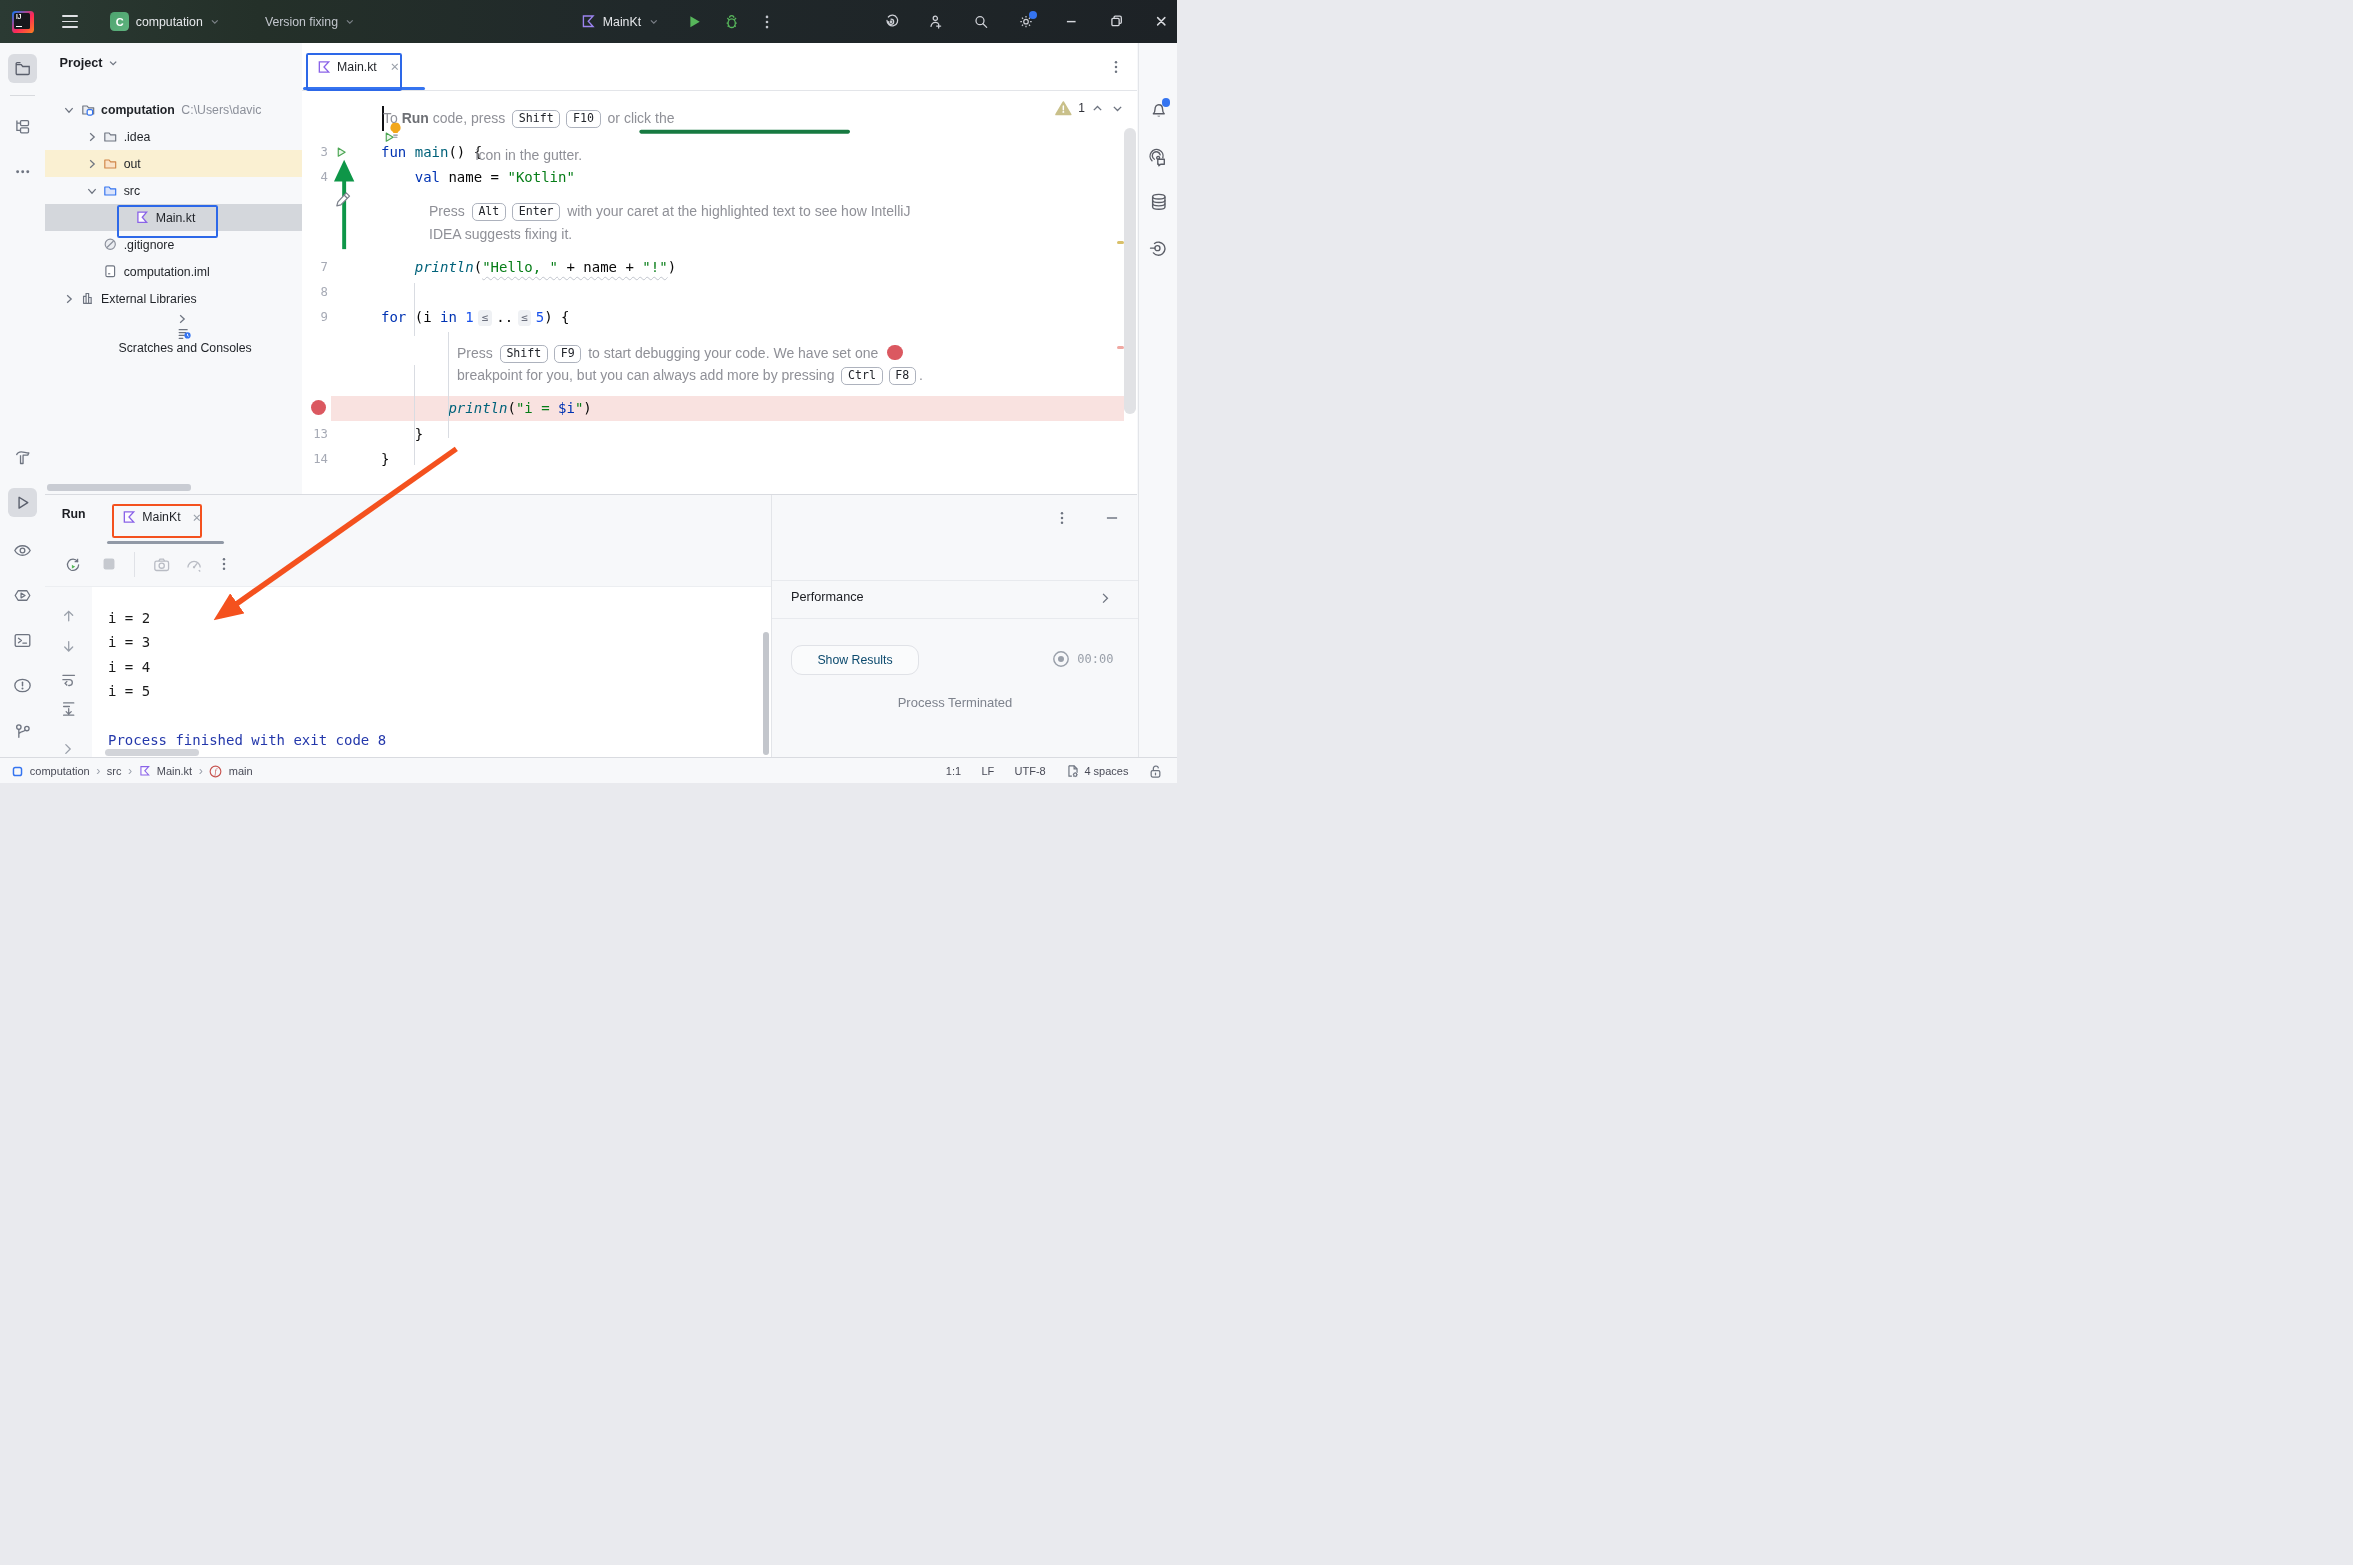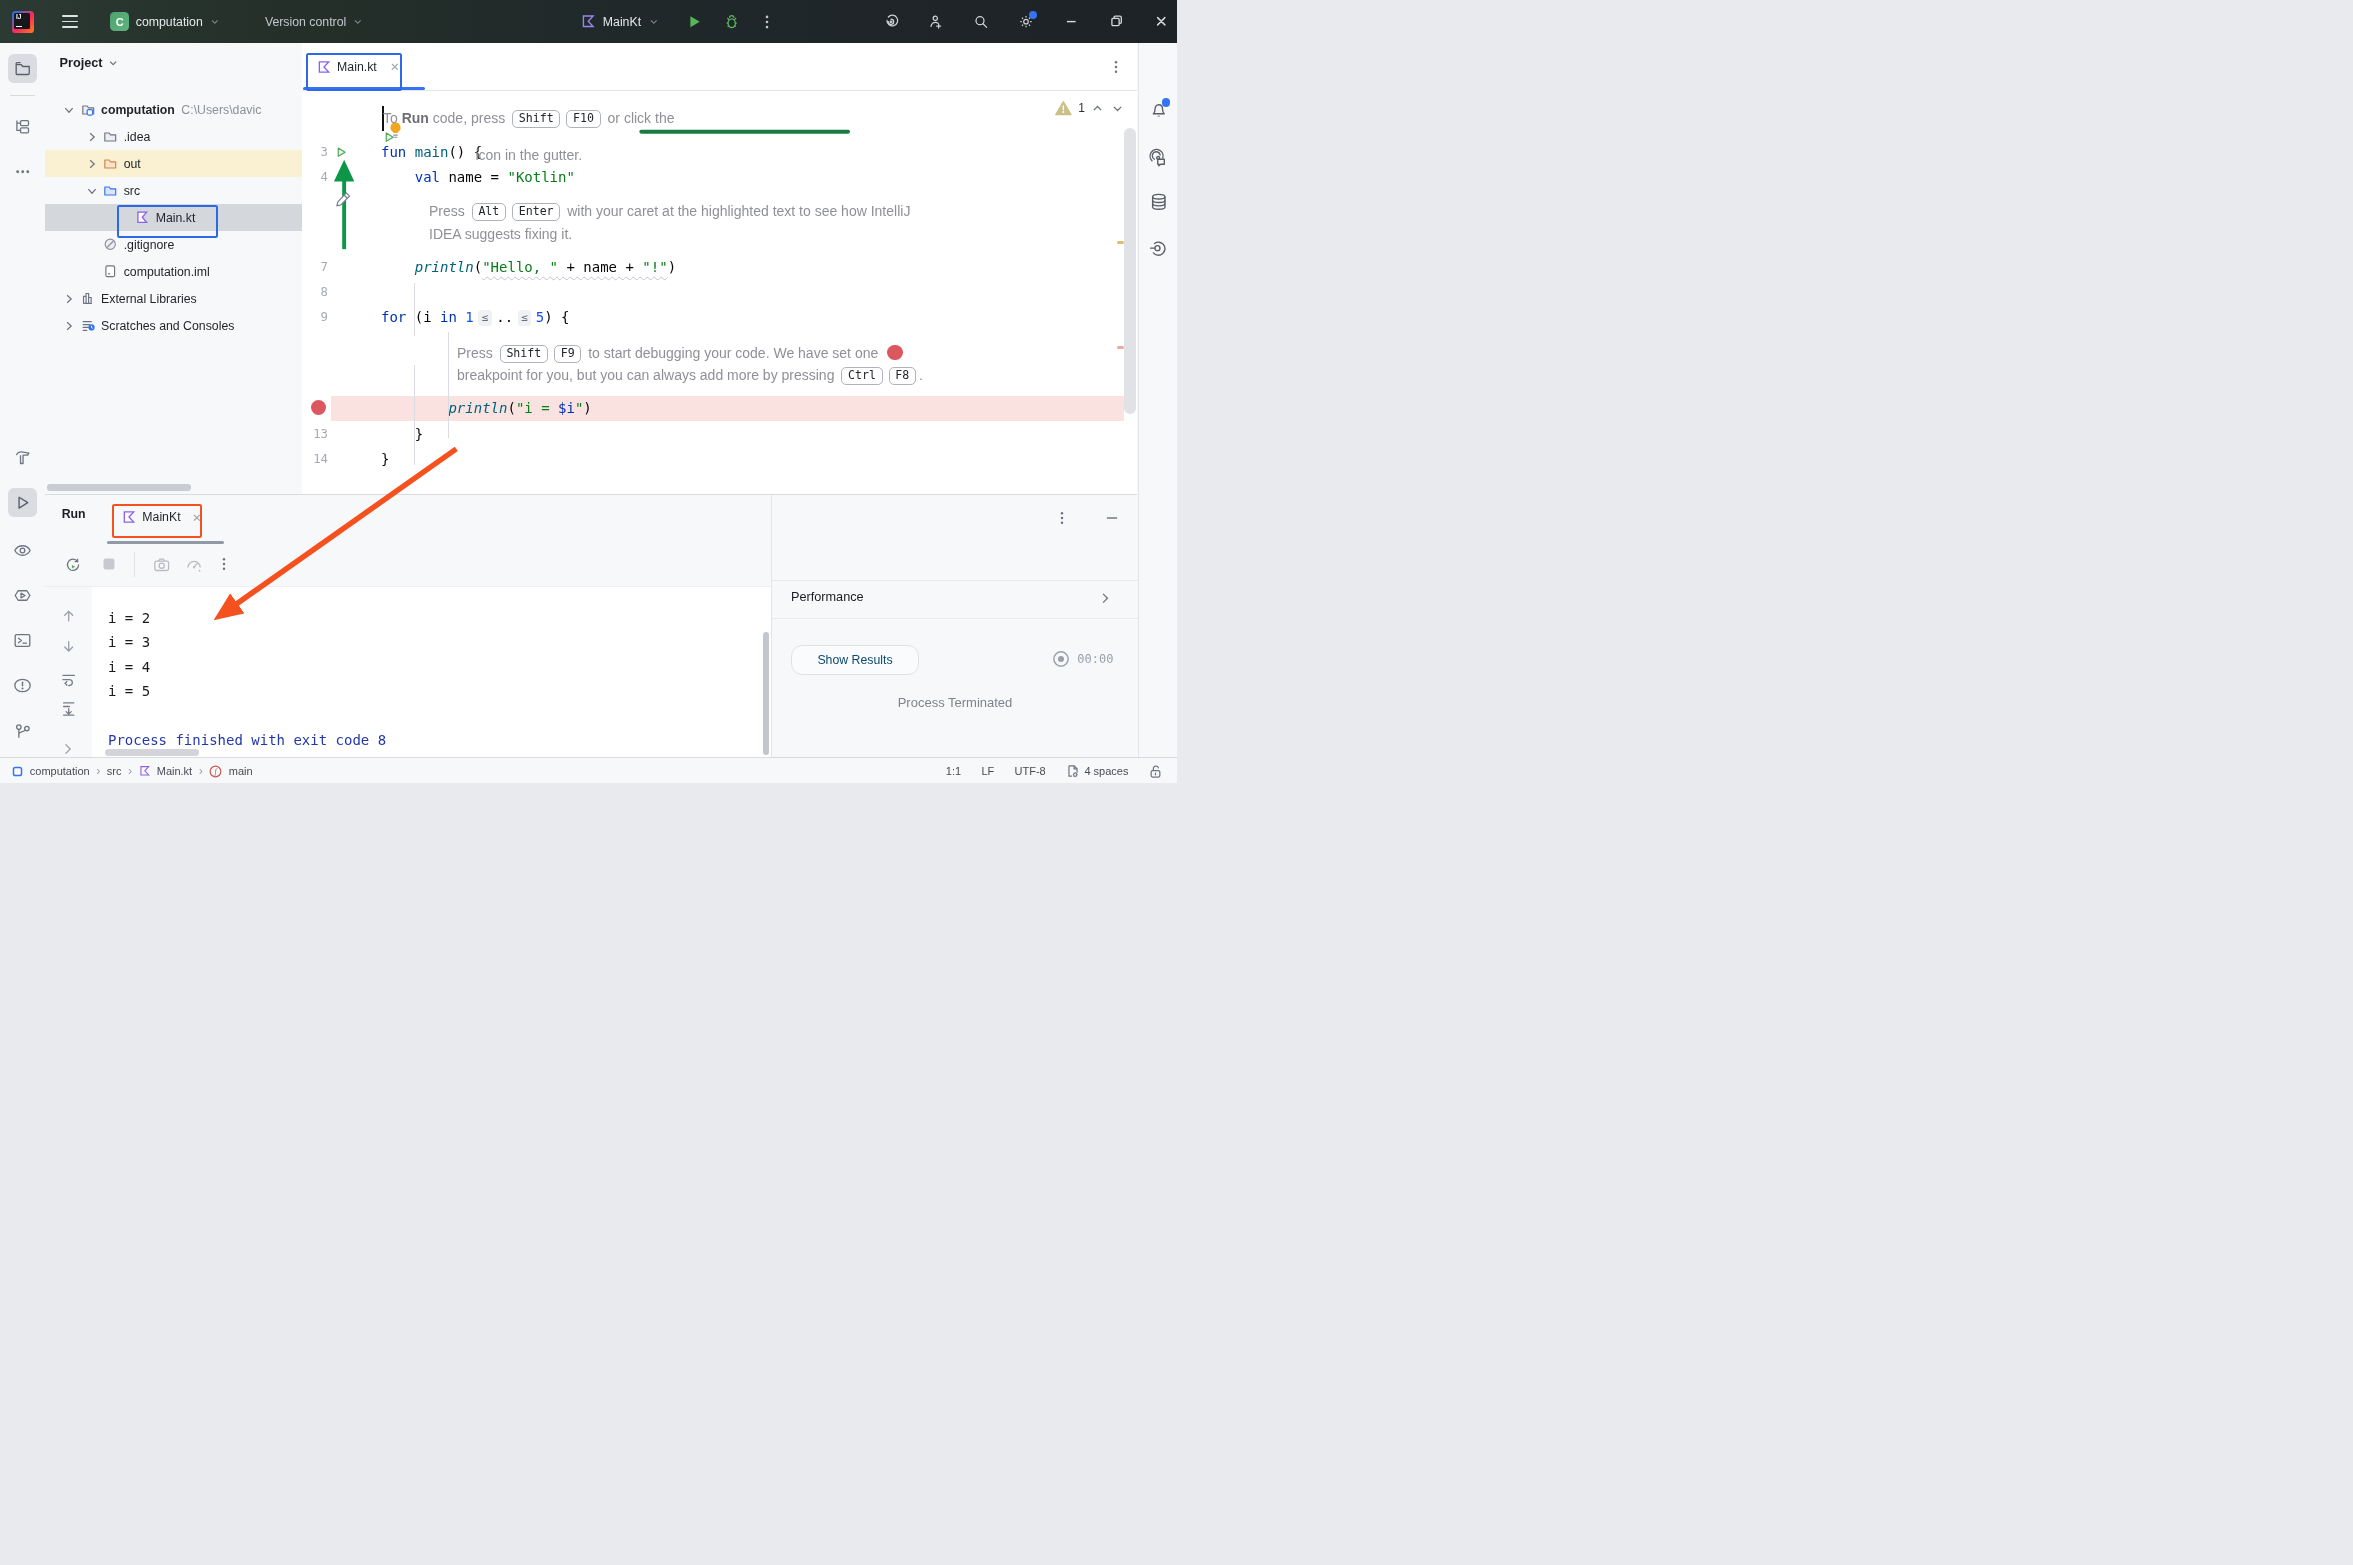--- a/index.html
+++ b/index.html
@@ -127,21 +127,21 @@
           <div></div>
         </div>
       <div class="proj-chip">
         <div class="avatar">C</div>
         <span class="tb-text">computation</span>
         <svg class="chev" width="11.6" height="11.6" viewBox="0 0 16 16">
             <path d="M4 6l4 4 4-4" fill="none" stroke="#9a9ea8" stroke-width="1.6"></path>
           </svg>
       </div>
       <div class="vcs">
-        <span class="tb-dim">Version control</span>
+        <span class="tb-dim">Version fixing</span>
         <svg class="chev" width="11.6" height="11.6" viewBox="0 0 16 16">
             <path d="M4 6l4 4 4-4" fill="none" stroke="#9a9ea8" stroke-width="1.6"></path>
           </svg>
       </div>
     </div>
 
     <div class="tb-run">
       <svg width="14.5" height="14.5" viewBox="0 0 18 18">
           <path d="M3 2.5h12L9 9l6 6.5H3z" fill="none" stroke="#9C84F0" stroke-width="1.7"></path>
         </svg>
@@ -386,21 +386,21 @@
           <svg class="tchev" viewBox="0 0 19 19">
             <path d="M7 4.5l5.5 5-5.5 5" fill="none" stroke="#6e7480" stroke-width="1.7"></path>
           </svg>
           <svg class="ticon" viewBox="0 0 20 20">
             <g fill="none" stroke="#6e7480" stroke-width="1.6">
               <path d="M3.5 17V7.5h3.5V17M7 17V3.5h3.5V17M10.5 17V9h3.5v8M3 17h12"></path>
             </g>
           </svg>
           <span class="lbl">External Libraries</span>
         </div>
-        <div class="trow" style="padding-left: 17.4px;">
+        <div class="trow" style="padding-left: 17.4px; flex-direction: column;">
           <svg class="tchev" viewBox="0 0 19 19">
             <path d="M7 4.5l5.5 5-5.5 5" fill="none" stroke="#6e7480" stroke-width="1.7"></path>
           </svg>
           <svg class="ticon" viewBox="0 0 20 20">
             <path d="M3 5h11M3 9h9M3 13h7M3 17h5" stroke="#6e7480" stroke-width="1.7" stroke-linecap="round"></path>
             <circle cx="14.5" cy="13" r="4.3" fill="#3574F0"></circle>
             <path d="M14.5 10.8v2.4l1.7 1" stroke="#fff" stroke-width="1.3" fill="none"></path>
           </svg>
           <span class="lbl">Scratches and Consoles</span>
         </div>

